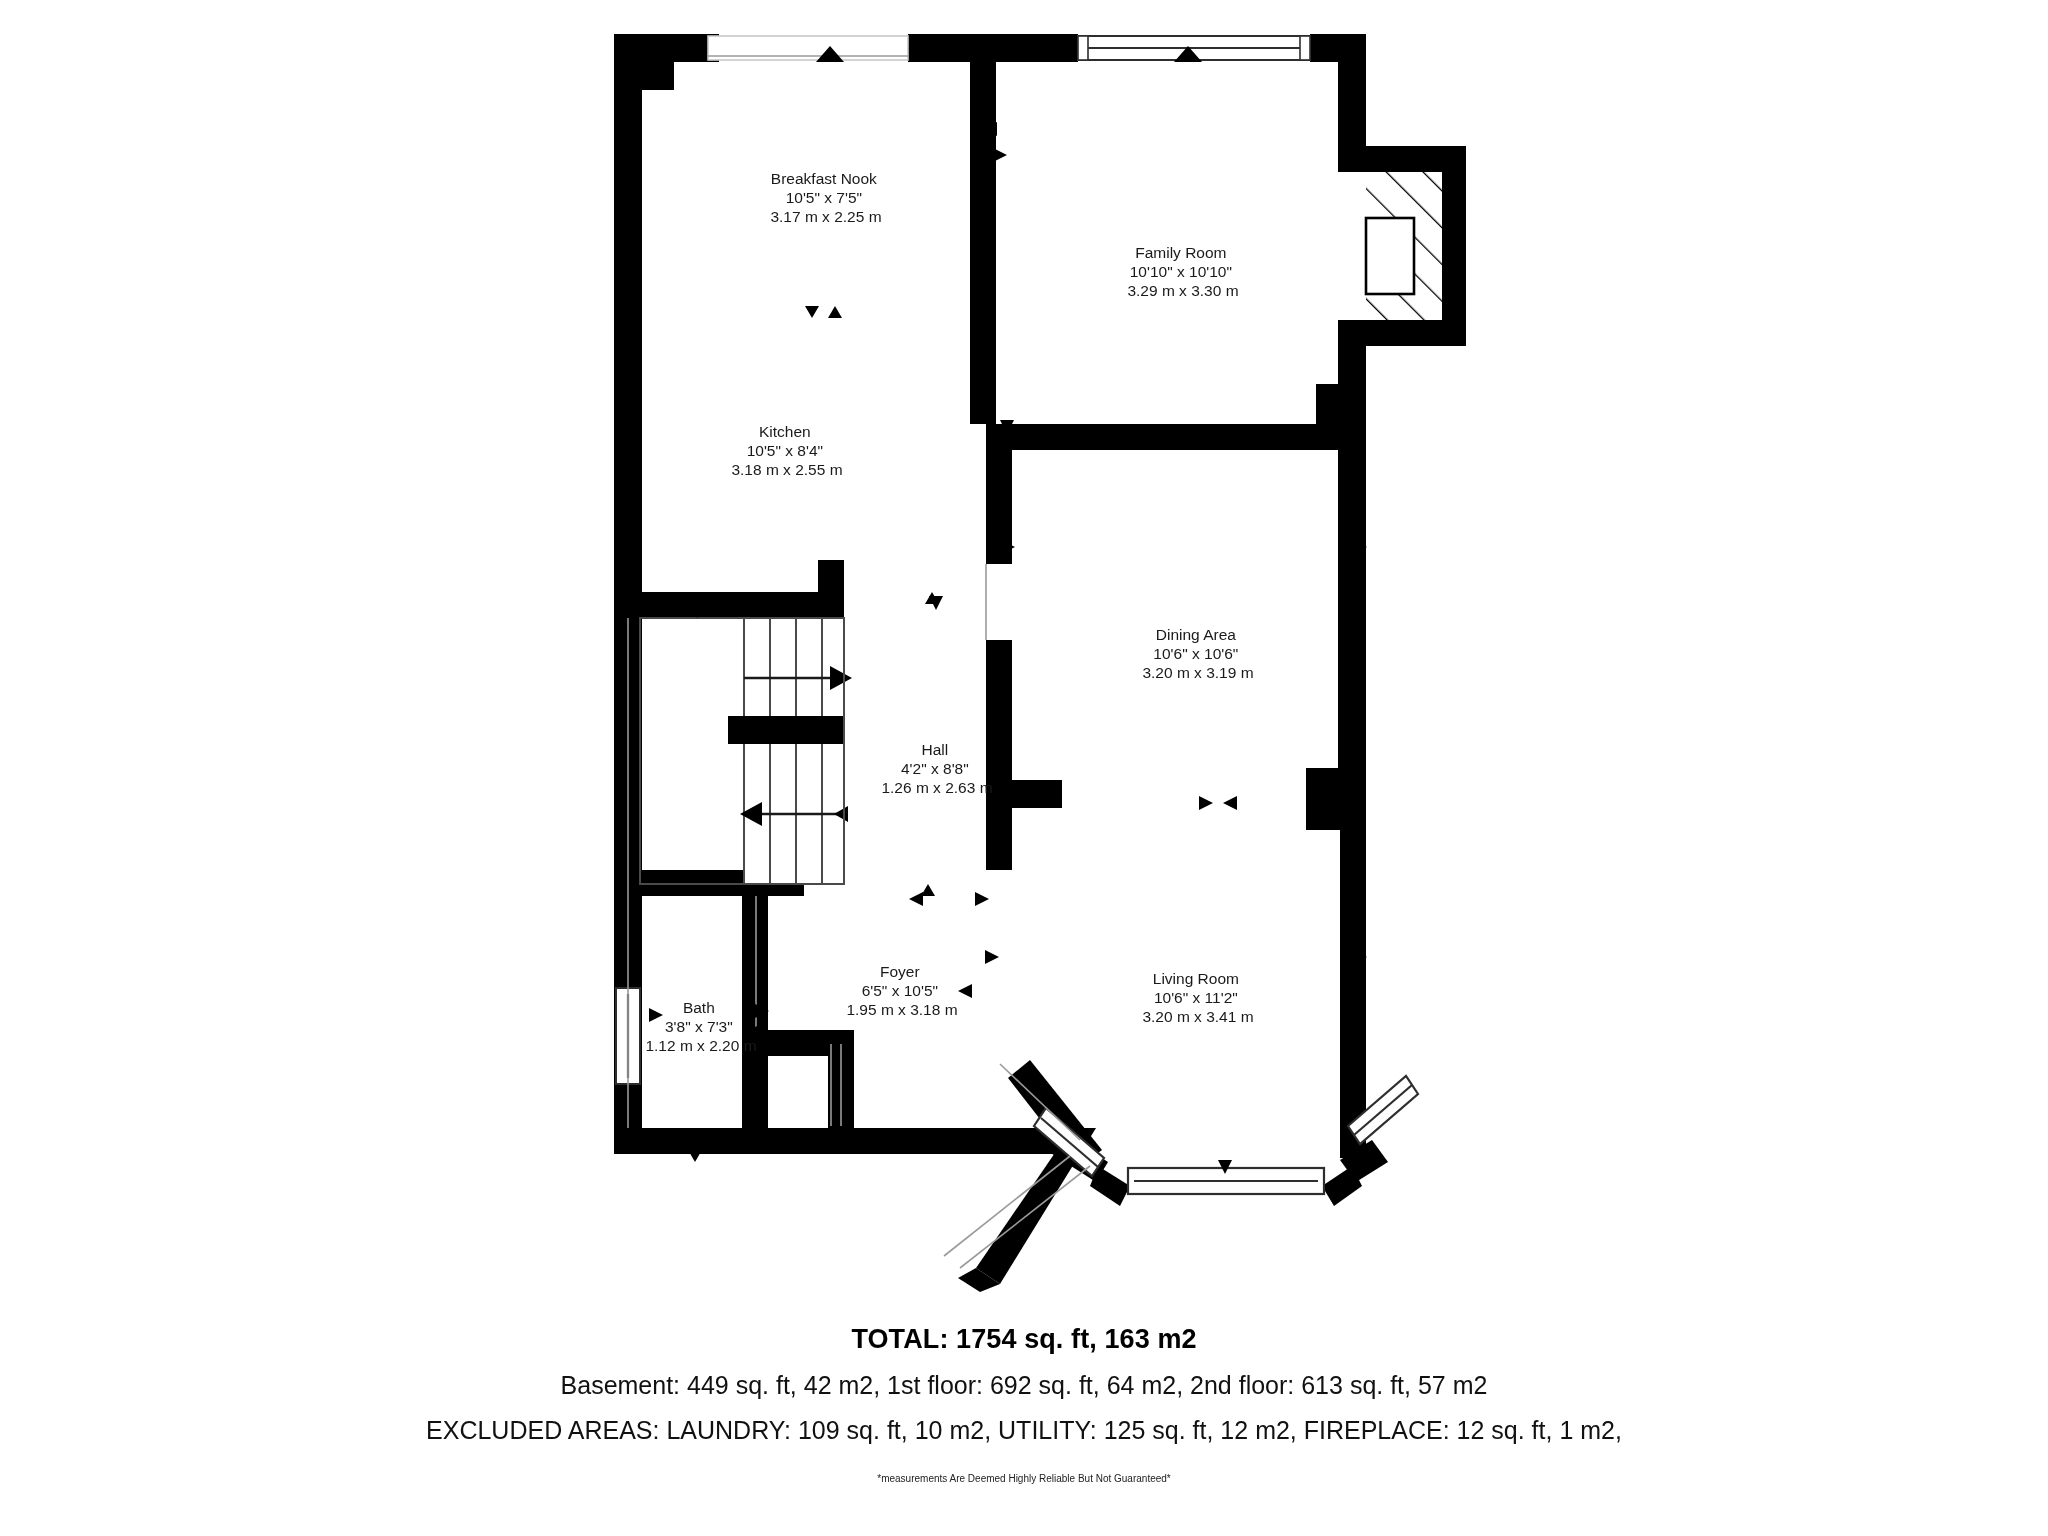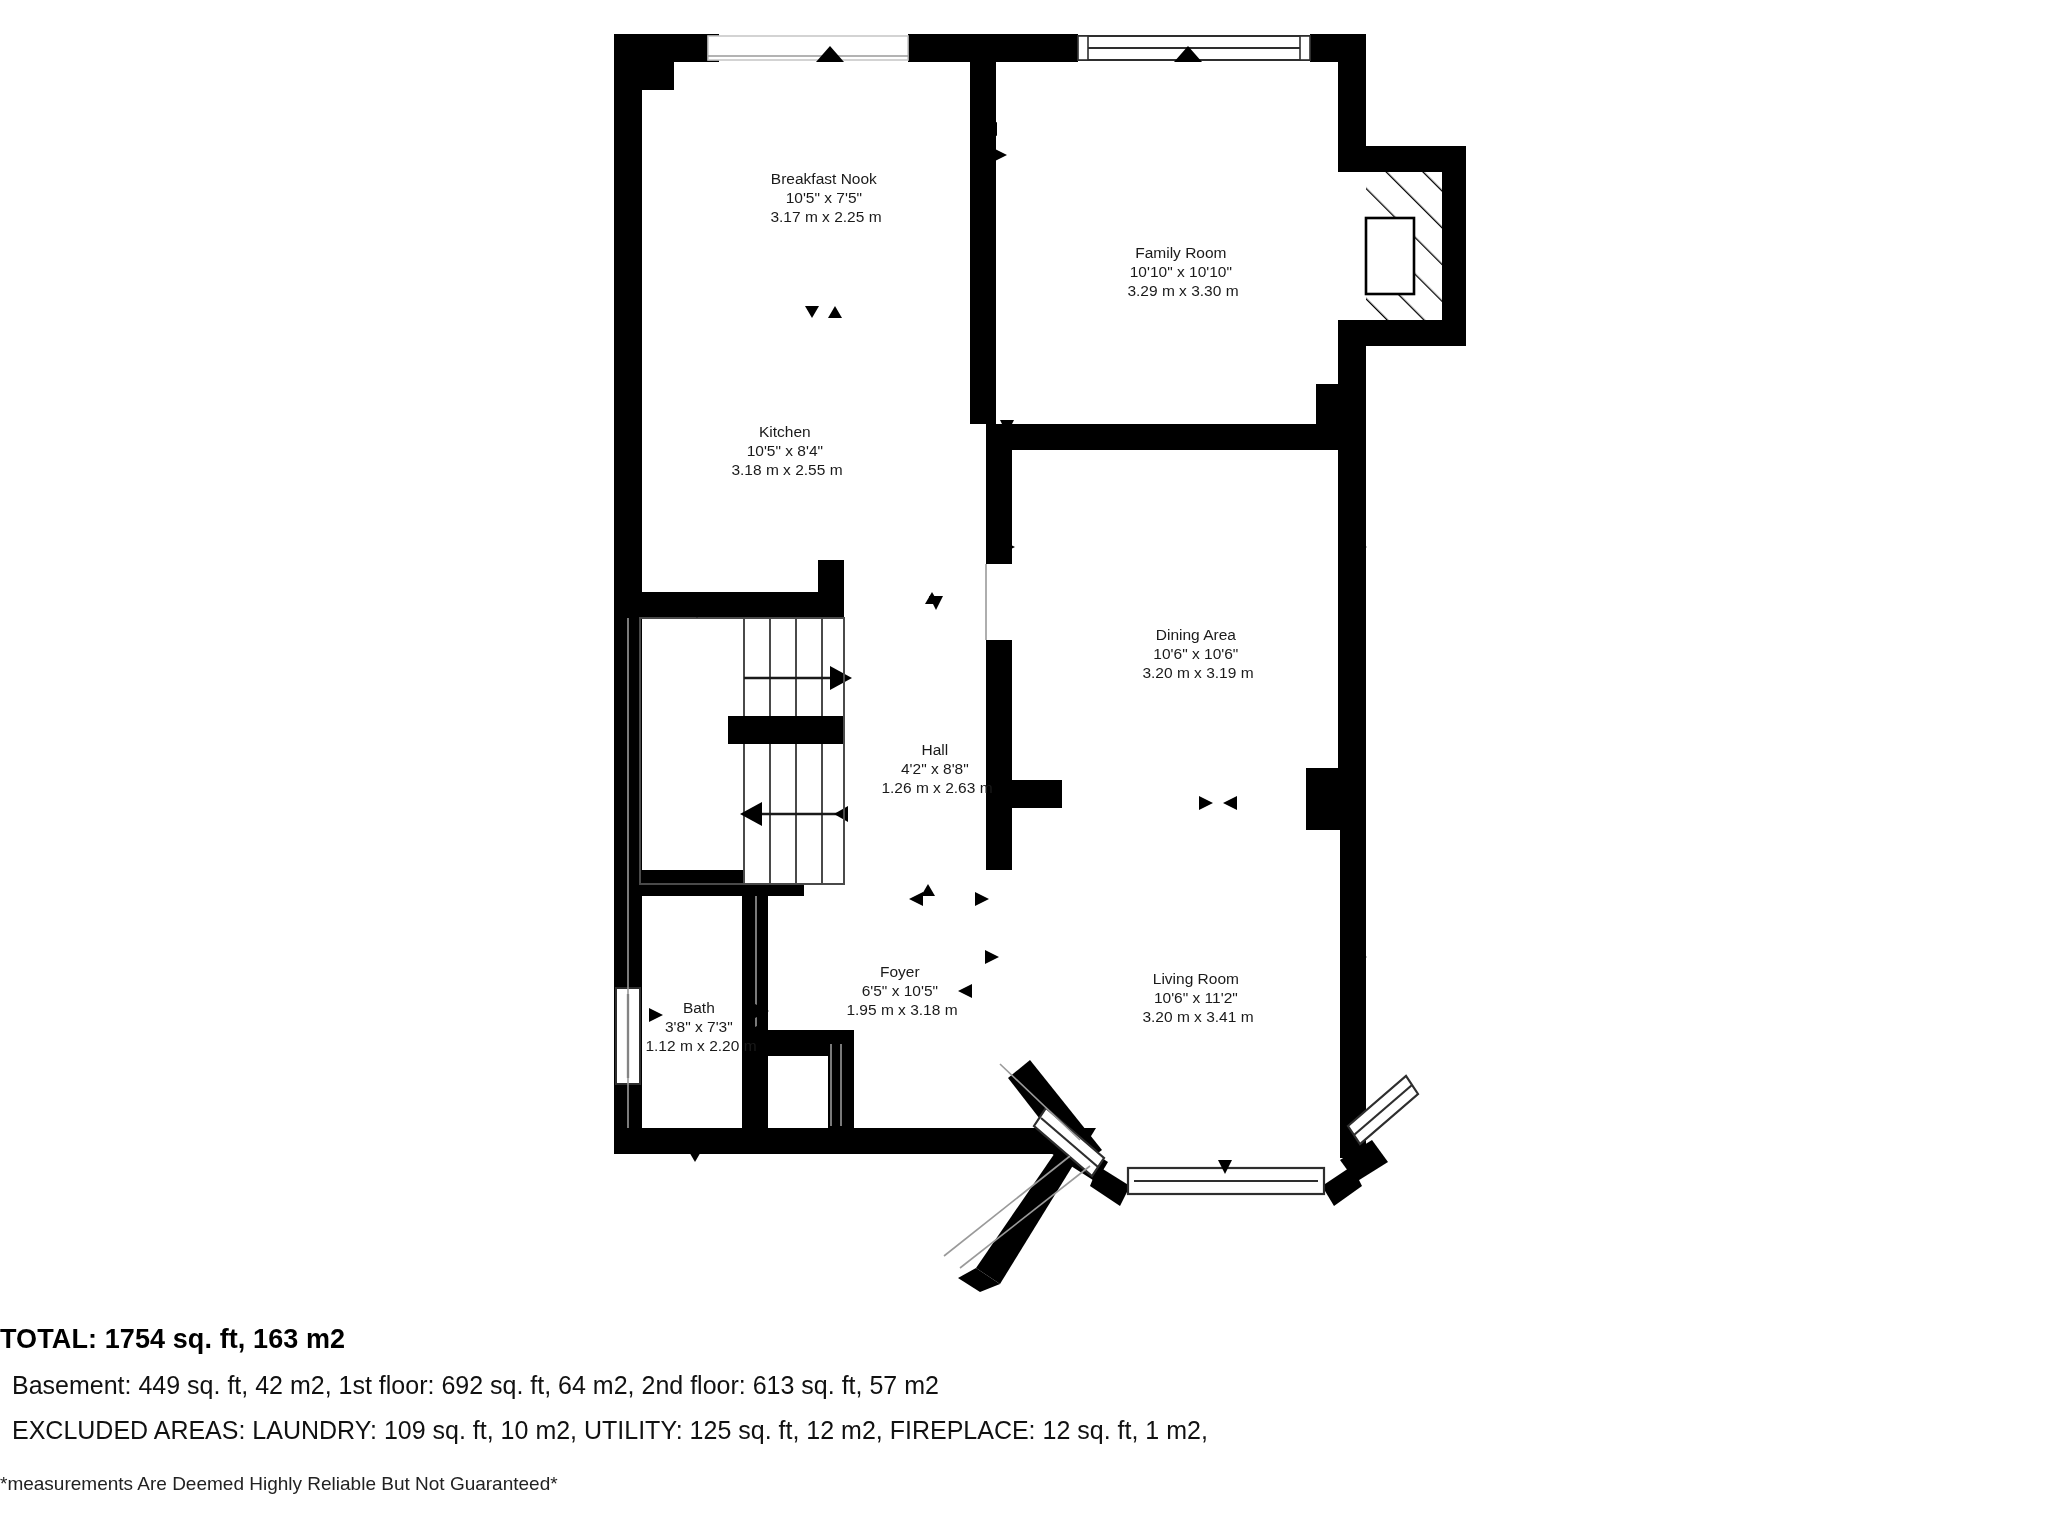--- a/index.html
+++ b/index.html
@@ -43,42 +43,42 @@
     font-family: "Liberation Sans", sans-serif;
     font-size: 15.5px;
     fill: #1a1a1a;
     text-anchor: middle;
   }
   .footer {
     position: absolute;
     left: 0;
     top: 1322px;
     width: 2048px;
-    text-align: left;
+    text-align: center;
   }
   .footer-total {
     font-family: "Liberation Sans", sans-serif;
     font-size: 27px;
     font-weight: bold;
     color: #000000;
     letter-spacing: 0.1px;
     margin: 0 0 5px 0;
     line-height: 1.28;
   }
   .footer-line {
     font-family: "Liberation Sans", sans-serif;
     font-size: 25px;
     color: #111111;
     line-height: 1.33;
     margin: 12px;
     white-space: nowrap;
   }
   .footer-disclaimer {
     font-family: "Liberation Sans", sans-serif;
-    font-size: 19px;
+    font-size: 10px;
     color: #222222;
     margin-top: 26px;
   }
 </style>
 </head>
 <body>
 
 <div id="page">
 
   <div id="plan-wrap">

